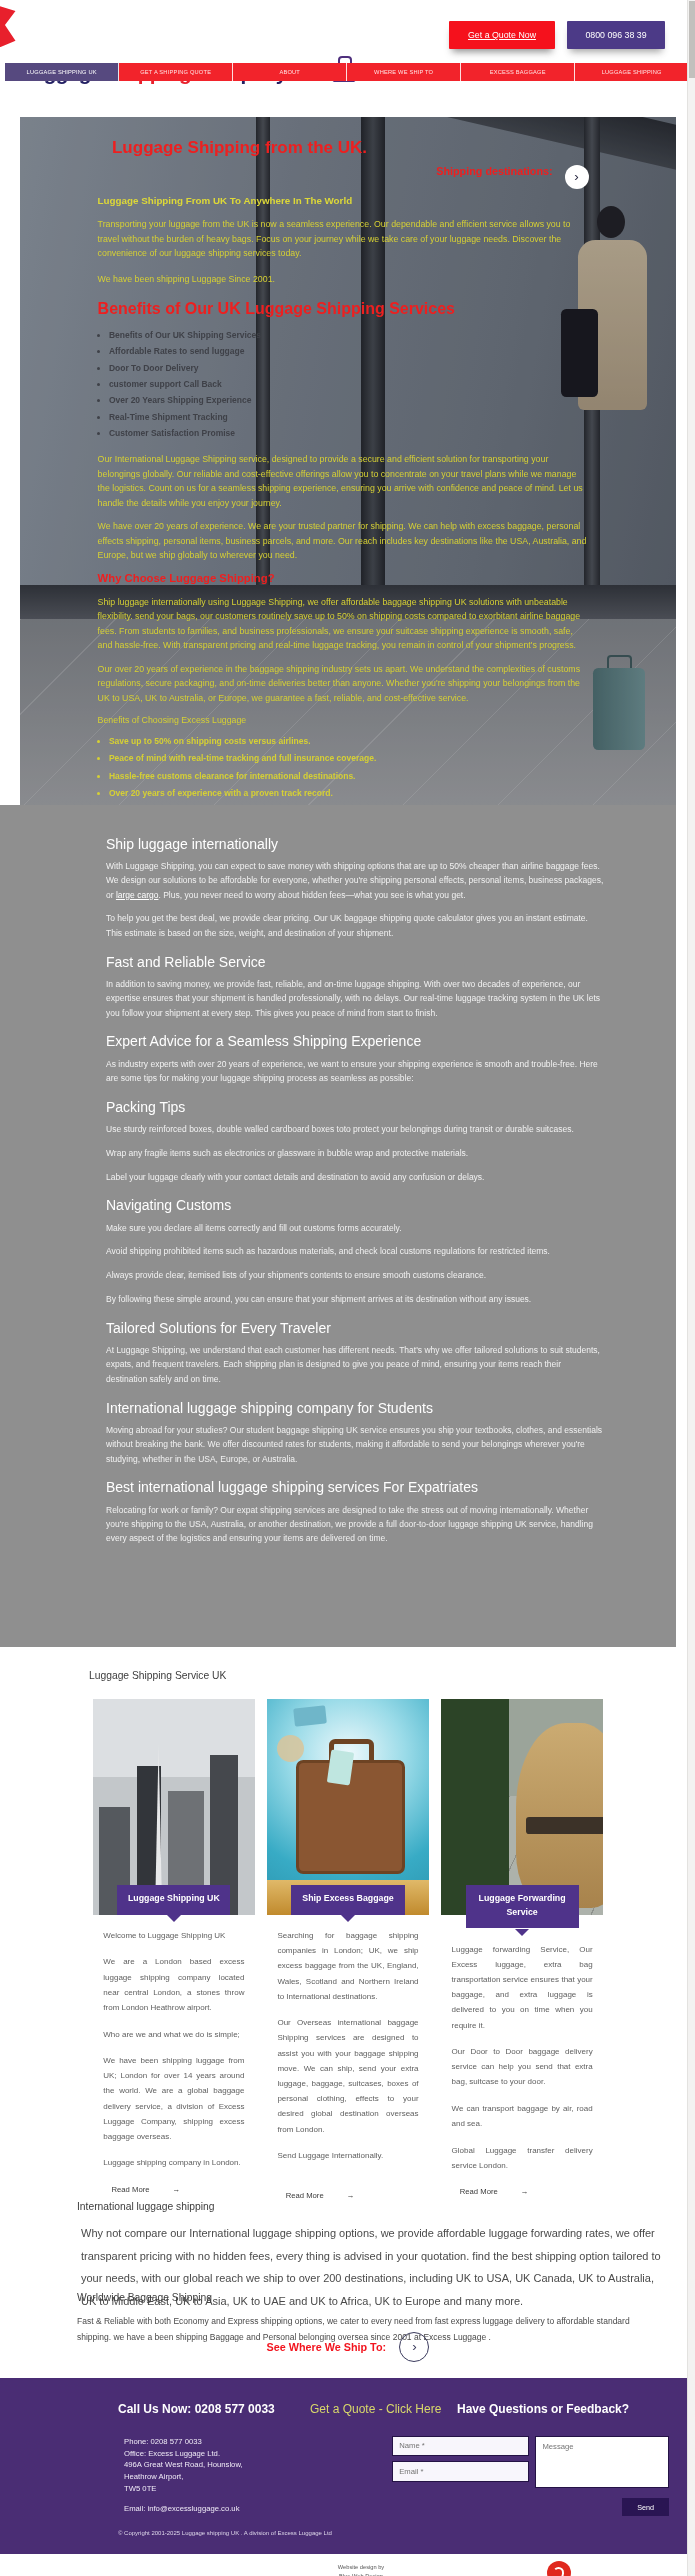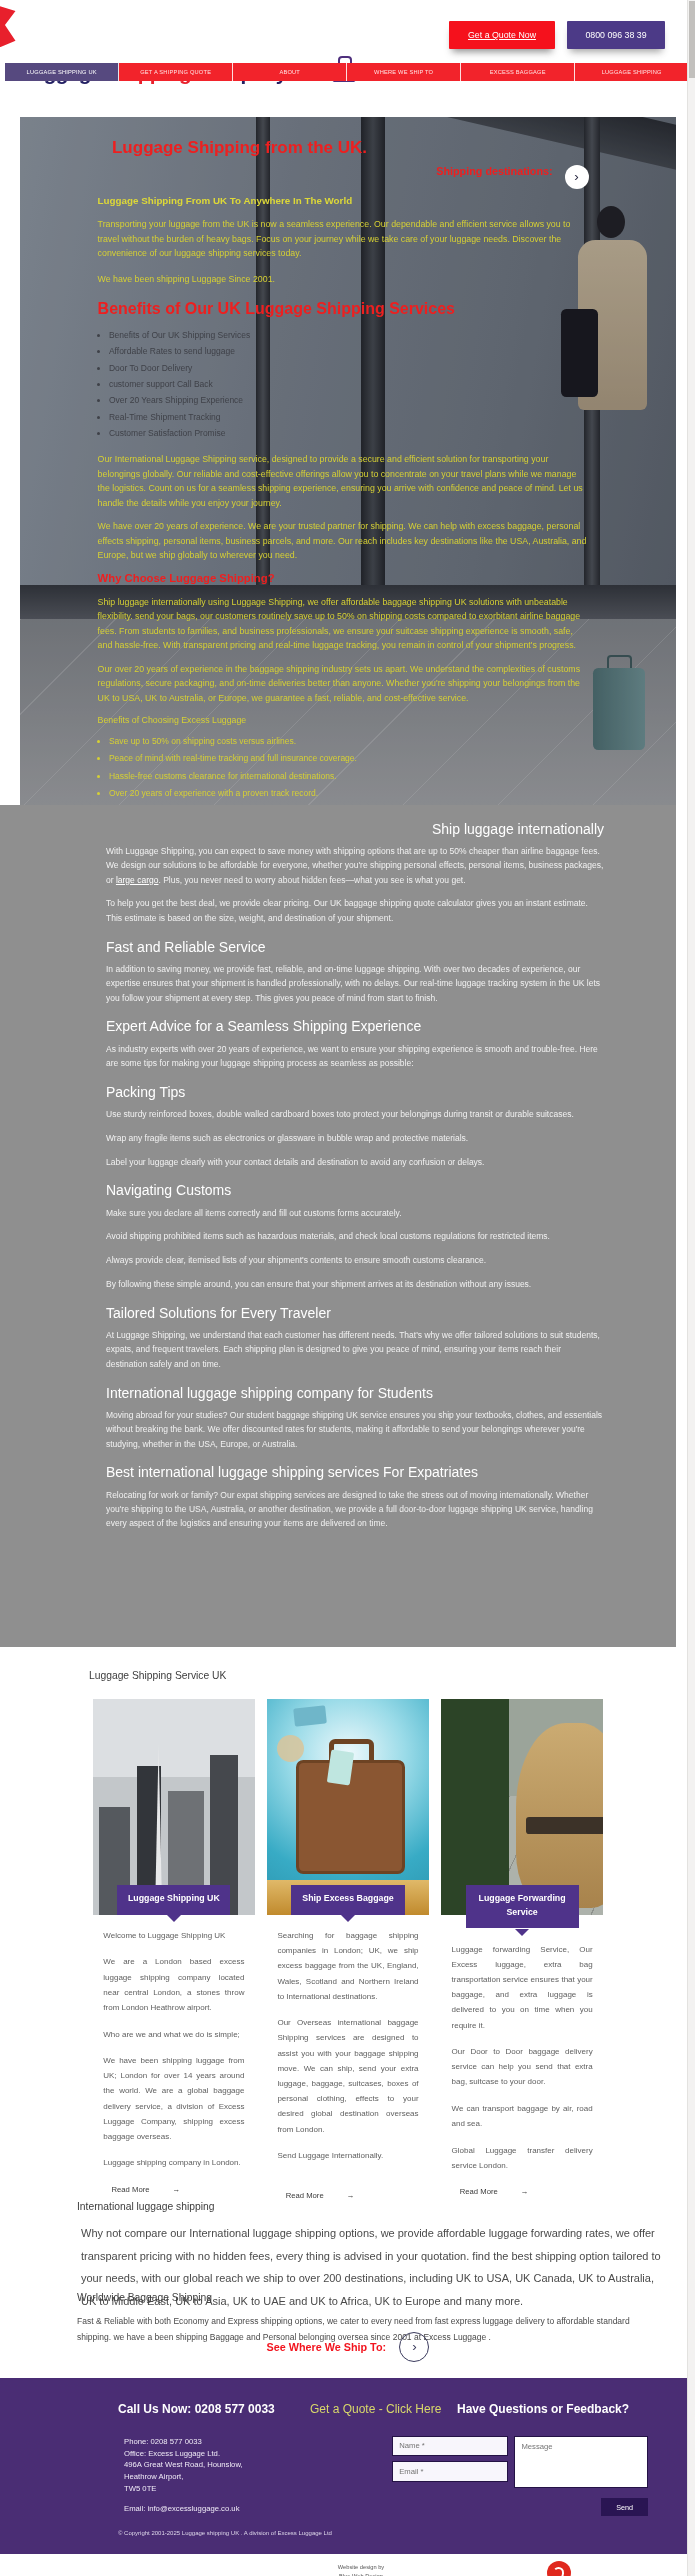--- a/index.html
+++ b/index.html
@@ -53,31 +53,31 @@
   .hero-title{color:#ee1f1f;font-size:17px;font-weight:bold;margin:0 0 7.2px 14.4px;}
   .dest-row{display:flex;justify-content:flex-end;align-items:flex-start;gap:12px;margin:1px 0 3.1px;}
   .dest-label{color:#ee1f1f;font-size:10.8px;font-weight:bold;cursor:pointer;}
   .circle-btn{width:24px;height:24px;border-radius:50%;background:#fff;display:flex;align-items:center;justify-content:center;
        color:#2b2b44;font-size:13.4px;cursor:pointer;line-height:1;}
   .hero-sub{color:#ddd838;font-size:9.8px;font-weight:bold;margin:6.2px 0 11.3px;}
   .hy{color:#d6d034;font-size:8.8px;line-height:1.65;margin:0 0 9.3px;}
   .hero-since{color:#d6d034;font-size:8.8px;margin:13.4px 0 15.5px;}
   .hero-h2{color:#ee1f1f;font-size:16px;font-weight:bold;margin:0 0 11.3px;}
   .hero-ul{margin:0 0 12.4px;padding-left:11.3px;color:#3f4148;font-size:8.5px;}
-  .hero-ul li{margin-bottom:3.6px;line-height:1.5;}
+  .hero-ul li{margin-bottom:3.6px;line-height:1.5;font-weight:bold;}
   .hero-h3{color:#ee1f1f;font-size:11.3px;font-weight:bold;margin:3.1px 0 10.3px;}
   .hero-eh{color:#d6d034;font-size:8.8px;margin:2.1px 0 10.3px;}
   .hero-ul.yellow{color:#d6d034;}
   .hero-ul.yellow li{margin-bottom:4.6px;}
   
   .grey{position:absolute;left:0;top:805px;width:676px;height:842px;background:#8f8f8f;overflow:hidden;
        padding:15.5px 0 0 0;box-sizing:border-box;}
   .grey-inner{margin:0 72px 0 106px;color:#f6f6f6;}
   .grey h2{font-size:14px;font-weight:normal;color:#fff;margin:13.4px 0 7.2px;}
-  .grey h2:first-child{margin-top:0;text-align:right;}
+  .grey h2:first-child{margin-top:15px;}
   .grey p{font-size:8.5px;line-height:1.7;margin:0 0 9.3px;color:#f2f2f2;}
   .grey a{color:#fff;text-decoration:underline;cursor:pointer;}
   
   .services{position:absolute;left:0;top:1647px;width:696px;height:731px;background:#fff;overflow:hidden;}
   .svc-heading{color:#3d3d3d;font-size:10.3px;font-weight:normal;margin:23px 0 0 89px;}
   .cards{display:flex;gap:12.4px;margin:17.5px 0 0 93px;width:510px;align-items:flex-start;}
   .card{width:162px;display:flex;flex-direction:column;}
   .ci{height:216px;position:relative;overflow:hidden;}
   .ci i,.ci b{position:absolute;display:block;}
   .ci-london{background:linear-gradient(#dcdfe2 0 36%,#c3c7ca 36% 100%);}
@@ -120,21 +120,21 @@
   .footer{position:absolute;left:0;top:2378px;width:696px;height:176px;background:#4a2d74;box-sizing:border-box;}
   .f-top{display:flex;align-items:center;padding:24px 0 0 118px;}
   .f-call{color:#fff;font-size:12px;font-weight:bold;width:192px;}
   .f-quote{color:#d8d86a;font-size:12px;width:147px;cursor:pointer;}
   .f-questions{color:#fff;font-size:12px;font-weight:bold;}
   .f-cols{display:flex;margin:19.6px 0 0 124px;}
   .f-addr{width:227px;color:#efeaf6;font-size:7.7px;line-height:1.55;}
   .f-email{margin-top:8.2px;}
   .f-form{display:flex;gap:6.2px;margin-left:41px;}
   .f-left{display:flex;flex-direction:column;gap:5.2px;}
-  .f-form input{width:116px;height:20.6px;box-sizing:border-box;background:#f8f6fc;border:0.5px solid #241245;
+  .f-form input{width:137px;height:20.6px;box-sizing:border-box;background:#f8f6fc;border:0.5px solid #241245;
        font-family:inherit;font-size:7.7px;color:#555;padding:0 6.2px;}
   .f-form textarea{width:134px;height:52px;box-sizing:border-box;background:#fff;border:0.5px solid #241245;
        font-family:inherit;font-size:7.7px;color:#777;padding:5.2px 6.2px;resize:none;}
   .f-send{margin-top:5.2px;align-self:flex-end;width:47px;height:18.5px;background:#2a1553;border:none;color:#fff;
        font-family:inherit;font-size:7.2px;cursor:pointer;}
   .f-copy{margin:12.4px 0 0 118px;color:#ded7ea;font-size:6px;width:258px;line-height:1.5;}
   
   .credit{position:absolute;left:0;top:2554px;width:696px;height:43px;background:#fff;}
   .credit-text{position:absolute;left:325px;top:9.3px;width:72px;text-align:center;font-size:5.7px;color:#555;line-height:1.6;}
   .credit-logo{position:absolute;left:547px;top:7.2px;width:24px;height:24px;border-radius:50%;background:#e0281e;cursor:pointer;}

